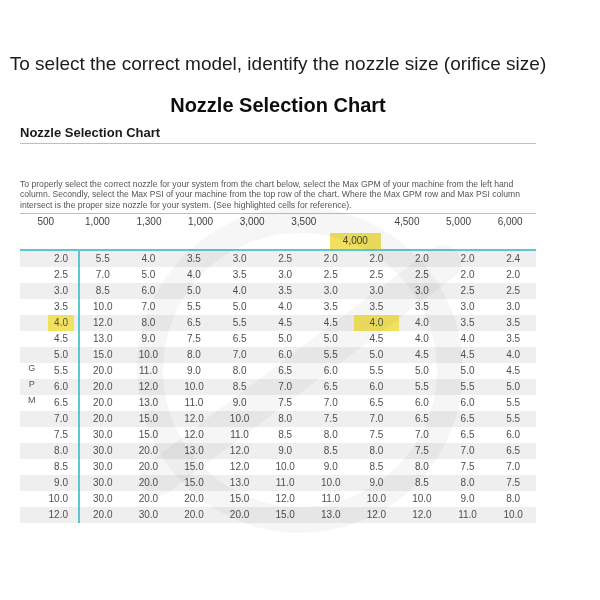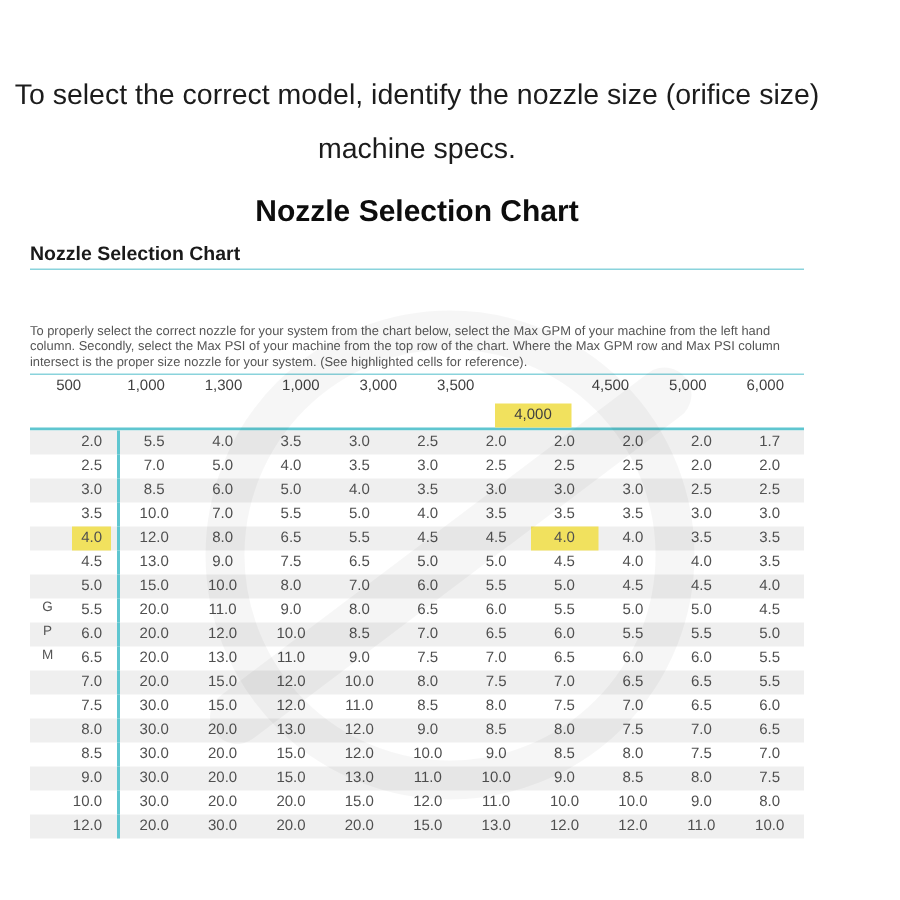--- a/index.html
+++ b/index.html
@@ -124,21 +124,20 @@
     z-index:5;
   }
 </style>
 </head>
 <body>
 
 <div class="page">
 
   <div class="intro">
     <div>To select the correct model, identify the nozzle size (orifice size)</div>
-    <div>machine specs.</div>
   </div>
 
   <div class="main-heading">Nozzle Selection Chart</div>
 
   <div class="chart">
     <div class="chart-title">Nozzle Selection Chart</div>
     <div class="rule"></div>
     <div class="desc">To properly select the correct nozzle for your system from the chart below, select the Max GPM of your machine from the left hand column. Secondly, select the Max PSI of your machine from the top row of the chart. Where the Max GPM row and Max PSI column intersect is the proper size nozzle for your system. (See highlighted cells for reference).</div>
     <div class="rule"></div>
 
@@ -167,21 +166,21 @@
             <div class="cells">
               <div class="cell">5.5</div>
               <div class="cell">4.0</div>
               <div class="cell">3.5</div>
               <div class="cell">3.0</div>
               <div class="cell">2.5</div>
               <div class="cell">2.0</div>
               <div class="cell">2.0</div>
               <div class="cell">2.0</div>
               <div class="cell">2.0</div>
-              <div class="cell">1.7</div>
+              <div class="cell">2.4</div>
             </div>
           </div>
           <div class="row">
             <div class="rlabel"><span>2.5</span></div>
             <div class="cells">
               <div class="cell">7.0</div>
               <div class="cell">5.0</div>
               <div class="cell">4.0</div>
               <div class="cell">3.5</div>
               <div class="cell">3.0</div>

